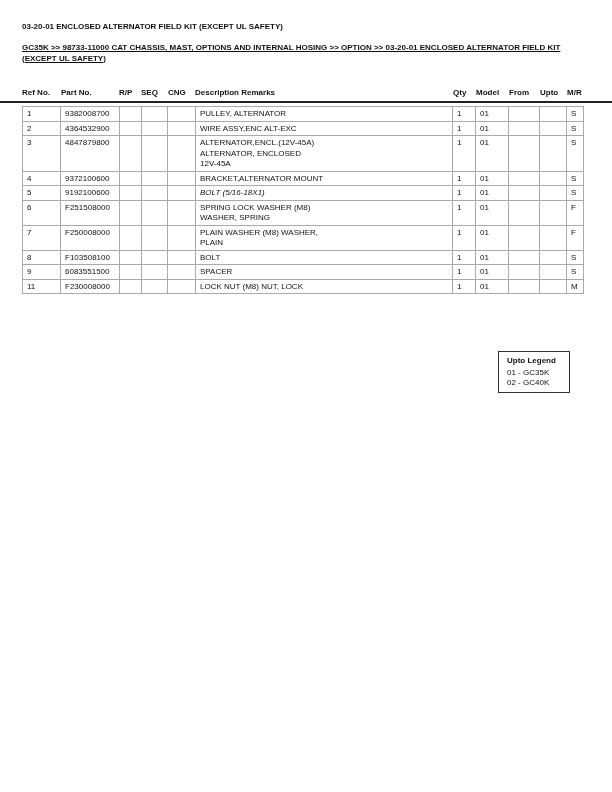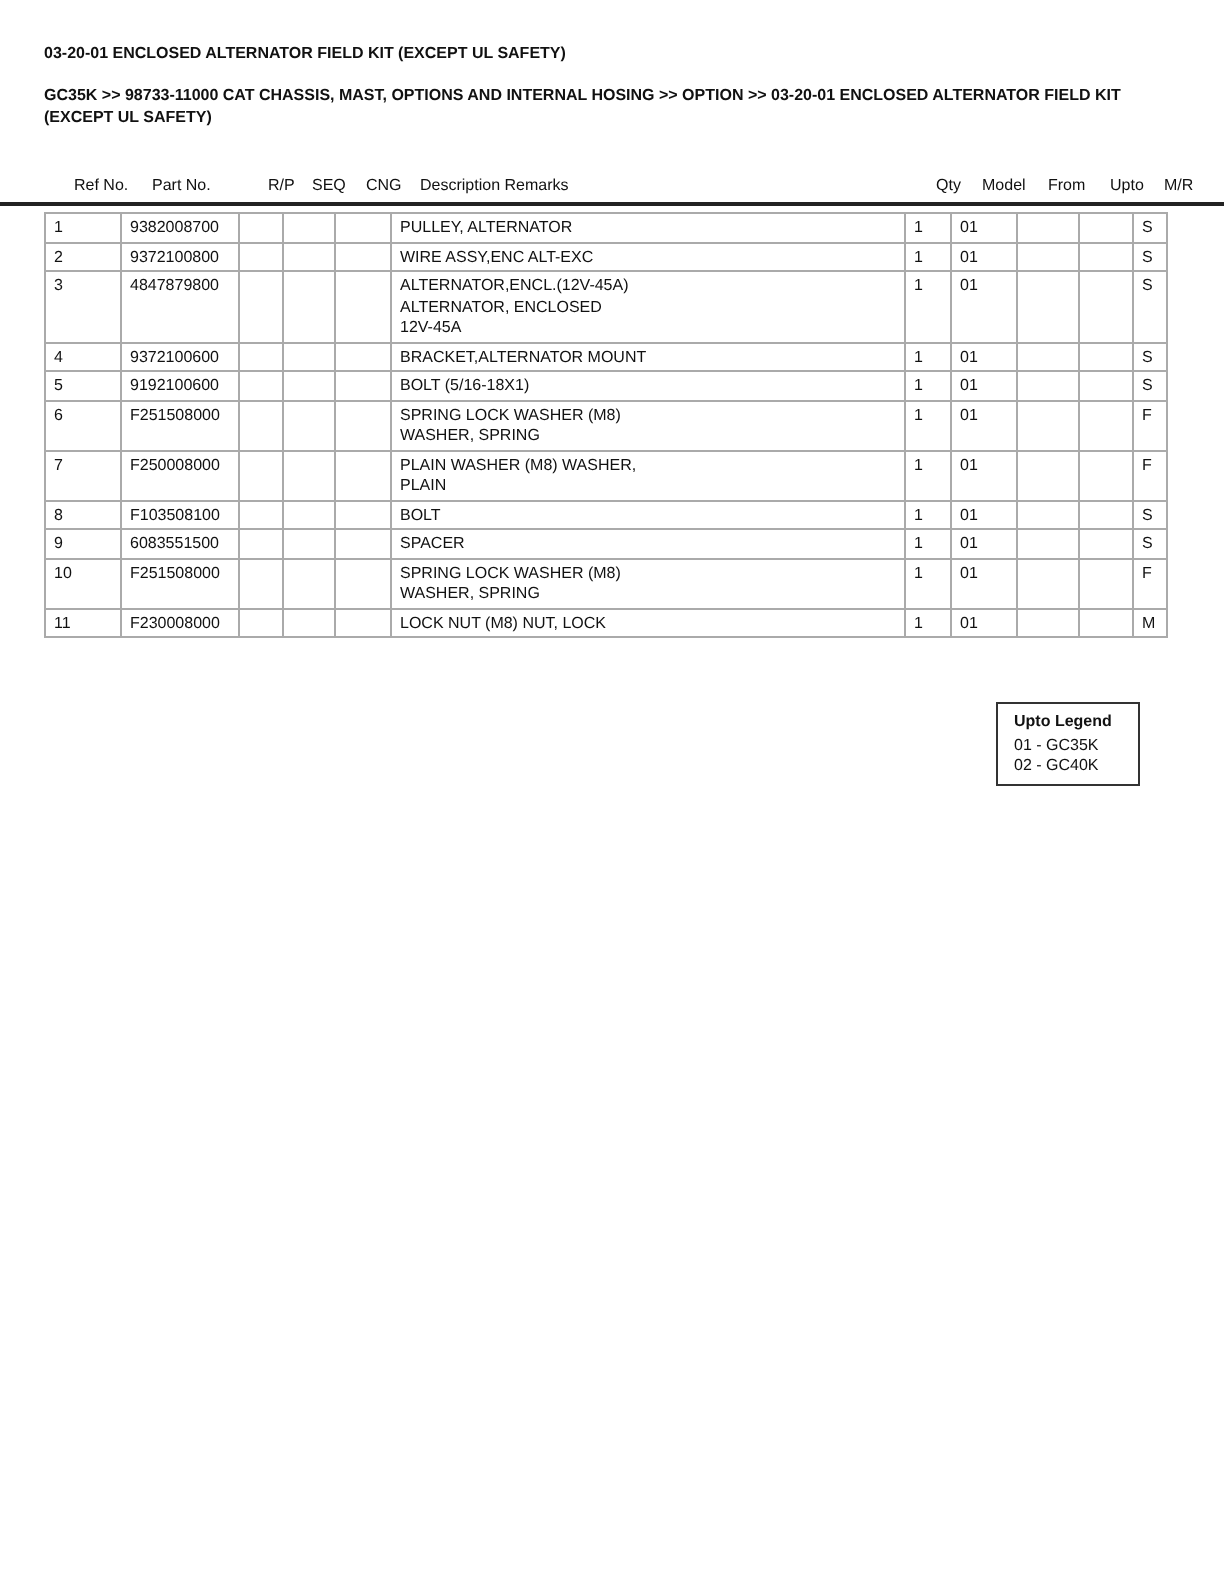--- a/index.html
+++ b/index.html
@@ -6,24 +6,24 @@
   body {
     width: 612px; height: 792px; position: relative; overflow: hidden;
     font-family: "Liberation Sans", sans-serif; color: #111;
   }
   .title {
     position: absolute; left: 22px; top: 22px;
     font-size: 8px; font-weight: bold; letter-spacing: 0;
   }
   .breadcrumb {
     position: absolute; left: 22px; top: 43px; width: 570px;
-    font-size: 8px; font-weight: bold; line-height: 10.5px;
+    font-size: 8px; font-weight: bold; line-height: 10.5px; text-decoration: underline;
   }
   .col-header {
-    position: absolute; top: 88px; font-size: 8px; font-weight: normal; margin-left: 15px;
+    position: absolute; top: 88px; font-size: 8px; font-weight: bold;
   }
   .header-rule {
     position: absolute; left: 0; top: 101px; width: 612px; height: 2px; background: #222;
   }
   table.parts {
     position: absolute; left: 22px; top: 106px;
     border-collapse: collapse; table-layout: fixed;
     font-size: 8px;
   }
   table.parts td {
@@ -83,21 +83,21 @@
           <div>PULLEY, ALTERNATOR</div>
         </td>
         <td style="height: 10.5px;">1</td>
         <td style="height: 10.5px;">01</td>
         <td style="height: 10.5px;"></td>
         <td style="height: 10.5px;"></td>
         <td style="height: 10.5px;">S</td>
       </tr>
       <tr>
         <td style="height: 10.5px;">2</td>
-        <td style="height: 10.5px;">9372100800</td>
+        <td style="height: 10.5px;">4364532900</td>
         <td style="height: 10.5px;"></td>
         <td style="height: 10.5px;"></td>
         <td style="height: 10.5px;"></td>
         <td style="height: 10.5px;">
           <div>WIRE ASSY,ENC ALT-EXC</div>
         </td>
         <td style="height: 10.5px;">1</td>
         <td style="height: 10.5px;">01</td>
         <td style="height: 10.5px;"></td>
         <td style="height: 10.5px;"></td>
@@ -134,21 +134,21 @@
         <td style="height: 10.5px;"></td>
         <td style="height: 10.5px;"></td>
         <td style="height: 10.5px;">S</td>
       </tr>
       <tr>
         <td style="height: 10.5px;">5</td>
         <td style="height: 10.5px;">9192100600</td>
         <td style="height: 10.5px;"></td>
         <td style="height: 10.5px;"></td>
         <td style="height: 10.5px;"></td>
-        <td style="height: 10.5px;">
+        <td style="height: 10.5px; font-style: italic;">
           <div>BOLT (5/16-18X1)</div>
         </td>
         <td style="height: 10.5px;">1</td>
         <td style="height: 10.5px;">01</td>
         <td style="height: 10.5px;"></td>
         <td style="height: 10.5px;"></td>
         <td style="height: 10.5px;">S</td>
       </tr>
       <tr>
         <td style="height: 21px;">6</td>
@@ -204,36 +204,20 @@
         <td style="height: 10.5px;"></td>
         <td style="height: 10.5px;"></td>
         <td style="height: 10.5px;">
           <div>SPACER</div>
         </td>
         <td style="height: 10.5px;">1</td>
         <td style="height: 10.5px;">01</td>
         <td style="height: 10.5px;"></td>
         <td style="height: 10.5px;"></td>
         <td style="height: 10.5px;">S</td>
-      </tr>
-      <tr>
-        <td style="height: 21px;">10</td>
-        <td style="height: 21px;">F251508000</td>
-        <td style="height: 21px;"></td>
-        <td style="height: 21px;"></td>
-        <td style="height: 21px;"></td>
-        <td style="height: 21px;">
-          <div>SPRING LOCK WASHER (M8)</div>
-          <div>WASHER, SPRING</div>
-        </td>
-        <td style="height: 21px;">1</td>
-        <td style="height: 21px;">01</td>
-        <td style="height: 21px;"></td>
-        <td style="height: 21px;"></td>
-        <td style="height: 21px;">F</td>
       </tr>
       <tr>
         <td style="height: 10.5px;">11</td>
         <td style="height: 10.5px;">F230008000</td>
         <td style="height: 10.5px;"></td>
         <td style="height: 10.5px;"></td>
         <td style="height: 10.5px;"></td>
         <td style="height: 10.5px;">
           <div>LOCK NUT (M8) NUT, LOCK</div>
         </td>

